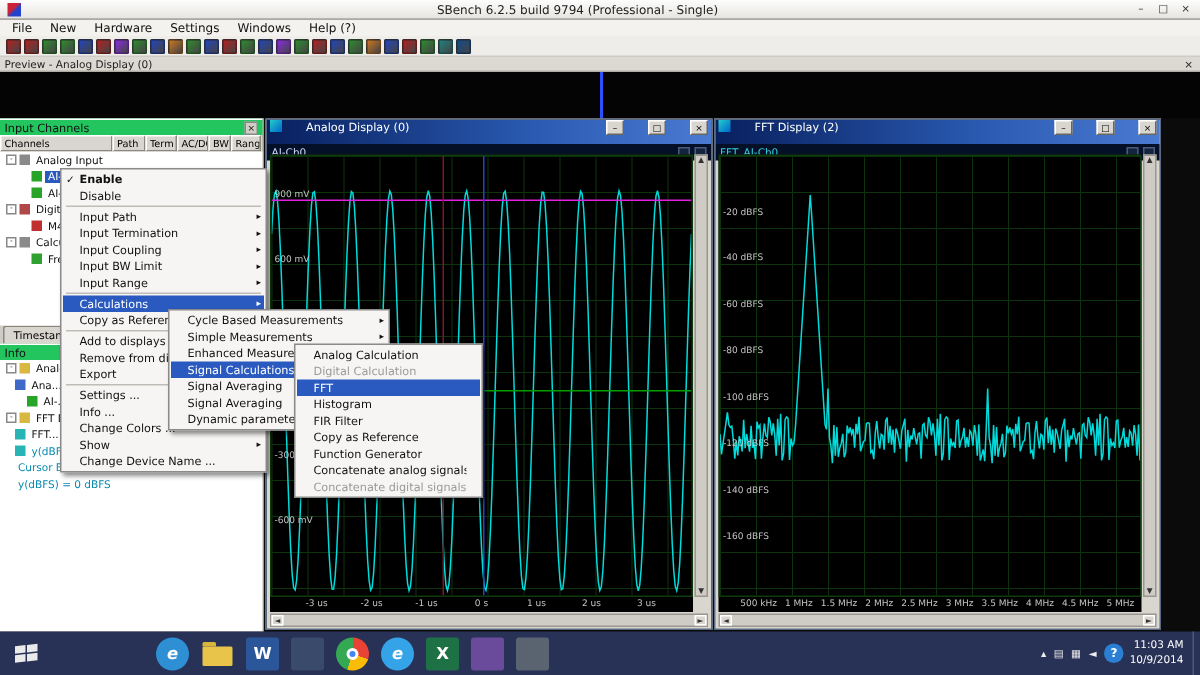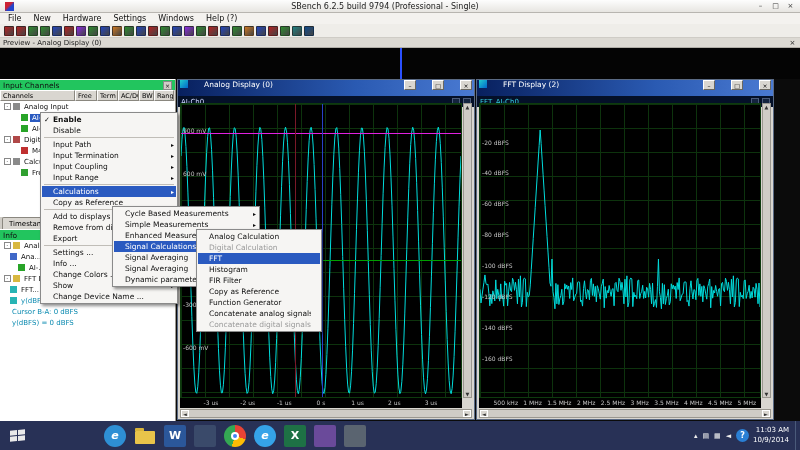--- a/index.html
+++ b/index.html
@@ -146,21 +146,21 @@
     <div class="pv-line"></div>
   </div>
 
   <div class="left-panel">
     <div class="sec-hdr">
       <span>Input Channels</span>
       <span class="x">×</span>
     </div>
     <div class="colrow" id="colrow">
         <span class="colcell" style="width: 75px;">Channels</span>
-        <span class="colcell" style="width: 22px;">Free</span>
+        <span class="colcell" style="width: 22px;">Path</span>
         <span class="colcell" style="width: 21px;">Term</span>
         <span class="colcell" style="width: 21px;">AC/DC</span>
         <span class="colcell" style="width: 15px;">BW</span>
         <span class="colcell" style="width: 20px;">Rang</span>
       </div>
     <div class="ictree" id="ictree">
         <div class="trow" style="padding-left: 2px;">
           <span class="expand">-</span>
           <span class="tico" style="background: rgb(138, 138, 138);"></span>
           <span class="lbl">Analog Input</span>
@@ -372,20 +372,25 @@
         <span class="lab">Input Termination</span>
         <span class="arr">▸</span>
       </div>
       <div class="ctx-item">
         <span class="chk"></span>
         <span class="lab">Input Coupling</span>
         <span class="arr">▸</span>
       </div>
       <div class="ctx-item">
         <span class="chk"></span>
+        <span class="lab">Input BW Limit</span>
+        <span class="arr">▸</span>
+      </div>
+      <div class="ctx-item">
+        <span class="chk"></span>
         <span class="lab">Input Range</span>
         <span class="arr">▸</span>
       </div>
       <div class="menu-sep"></div>
       <div class="ctx-item hl">
         <span class="chk"></span>
         <span class="lab">Calculations</span>
         <span class="arr">▸</span>
       </div>
       <div class="ctx-item">

